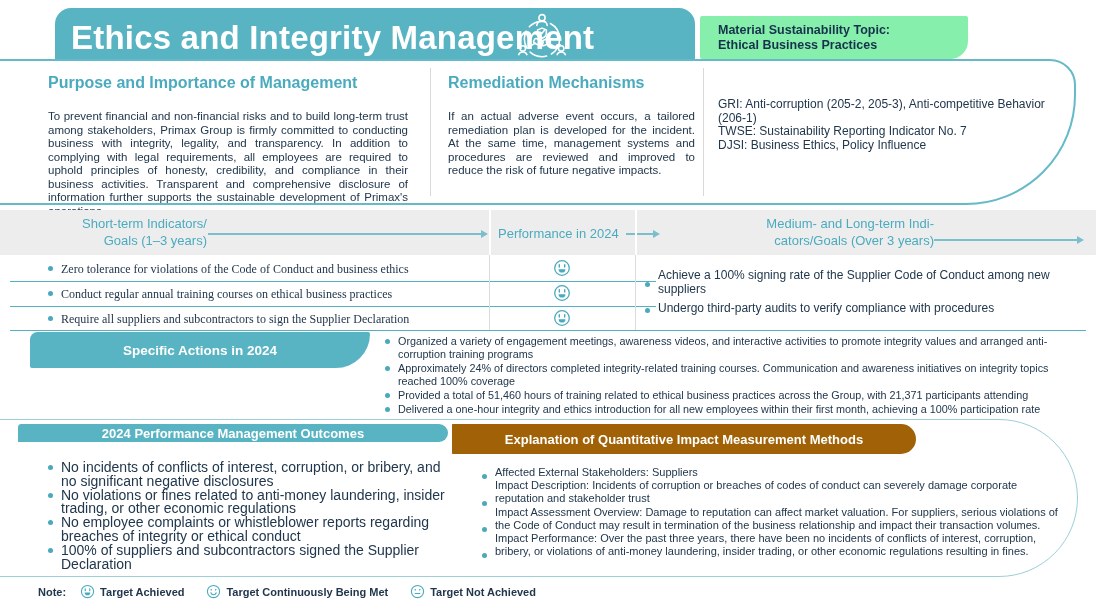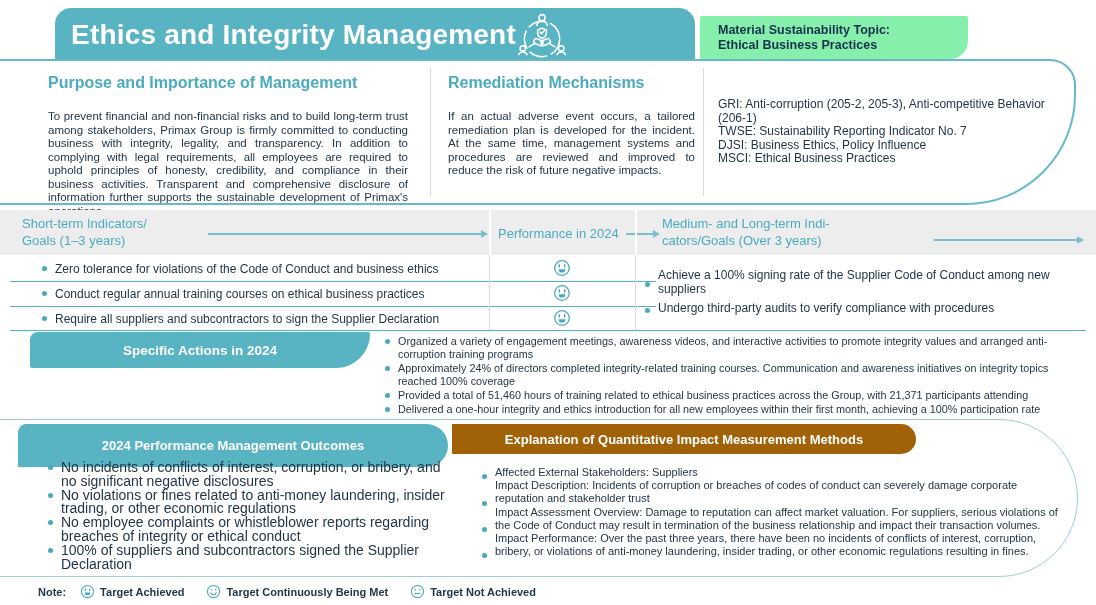--- a/index.html
+++ b/index.html
@@ -6,21 +6,21 @@
   .page {
     position:relative; width:1096px; height:605px; background:#ffffff;
     font-family:"Liberation Sans", sans-serif; overflow:hidden; color:#21374c;
   }
   
   .header-banner {
     position:absolute; left:55px; top:8px; width:640px; height:52px;
     background:#58b4c2; border-radius:16px 16px 0 0;
   }
   .header-title {
-    position:absolute; left:16px; top:11px; font-size:28px; font-weight:bold;
+    position:absolute; left:16px; top:11px; font-size:33px; font-weight:bold;
     color:#ffffff; letter-spacing:0.2px;
   }
   .header-icon { position:absolute; left:460px; top:3px; }
   .topic-box {
     position:absolute; left:700px; top:16px; width:268px; height:43px;
     background:#86efac; border-radius:2px 2px 18px 2px; box-sizing:border-box;
     padding:7px 0 0 18px; color:#16324c; font-weight:bold; font-size:12.5px; line-height:15px;
   }
   
   .overview-box {
@@ -28,29 +28,29 @@
     border:2px solid #66bac7; border-radius:0 26px 110px 0; box-sizing:border-box;
   }
   .sec-heading { color:#4aabbe; font-size:16px; font-weight:bold; }
   .body-text { font-size:11.5px; line-height:13.5px; color:#21374c; margin:18px 0 0 0; text-align:justify; }
   .purpose-col { position:absolute; left:48px; top:74px; width:360px; }
   .remediation-col { position:absolute; left:448px; top:74px; width:247px; }
   .vdiv { position:absolute; top:68px; height:128px; width:1px; background:#d9d9d9; }
   .frameworks-col { position:absolute; left:718px; top:98px; width:352px; font-size:12px; line-height:13.5px; }
   
   .band { position:absolute; left:0; top:210px; width:1096px; height:45px; background:#ededee; }
-  .band-col { position:absolute; color:#4aabbe; font-size:13px; line-height:16.5px; white-space:pre-line; text-align:left; }
+  .band-col { position:absolute; color:#4aabbe; font-size:13px; line-height:16.5px; white-space:pre-line; text-align:right; }
   .band-vdiv { position:absolute; top:210px; height:45px; width:2px; background:#ffffff; }
   .h-arrow { position:absolute; height:1.5px; background:#7bbfcc; }
   .h-arrow::after {
     content:''; position:absolute; right:-2px; top:-3.2px;
     border-left:7px solid #7bbfcc; border-top:4px solid transparent; border-bottom:4px solid transparent;
   }
   
-  .goal-row { position:absolute; left:42px; width:430px; display:flex; align-items:flex-start; font-size:12px; }
+  .goal-row { position:absolute; left:48px; width:430px; display:flex; align-items:flex-start; font-size:12px;font-family:Liberation Serif, serif; }
   .dot { flex:0 0 auto; width:5px; height:5px; border-radius:50%; background:#4aa9bc; margin:4px 8px 0 0; }
   .row-sep { position:absolute; left:10px; width:646px; height:1px; background:#53b2c2; }
   .table-bottom-line { position:absolute; left:10px; top:330px; width:1076px; height:1px; background:#53b2c2; }
   .col-vdiv { position:absolute; top:255px; height:75px; width:1px; background:#dcdcdc; }
   .status-icon { position:absolute; left:553px; }
   .longterm-cell { position:absolute; left:645px; top:268px; width:432px; }
   .lt-item { display:flex; align-items:center; font-size:12px; line-height:14px; margin-bottom:5px; }
   
   .actions-banner {
     position:absolute; left:30px; top:332px; width:340px; height:36px; background:#58b4c2;
@@ -59,21 +59,21 @@
   .banner-text { color:#ffffff; font-weight:bold; font-size:13.5px; }
   .actions-list { position:absolute; left:385px; top:335px; width:682px; }
   .actions-list .item { display:flex; align-items:flex-start; font-size:10.8px; line-height:13px; margin-bottom:1px; }
   .actions-list .dot { margin-top:4px; }
   
   .bottom-outline {
     position:absolute; left:-30px; top:419px; width:1108px; height:158px;
     border:1.5px solid #9ccfd8; border-radius:0 90px 90px 0; box-sizing:border-box;
   }
   .outcomes-banner {
-    position:absolute; left:18px; top:424px; width:430px; height:43px; background:#58b4c2;
+    position:absolute; left:18px; top:424px; width:430px; height:18px; background:#58b4c2;
     border-radius:16px 42px 42px 0; display:flex; align-items:center; justify-content:center;
   }
   .impact-banner {
     position:absolute; left:452px; top:424px; width:464px; height:30px; background:#a16207;
     border-radius:2px 42px 42px 2px; display:flex; align-items:center; justify-content:center;
   }
   .outcomes-banner .banner-text, .impact-banner .banner-text { font-size:13px; }
   .outcomes-list { position:absolute; left:48px; top:461px; width:402px; }
   .outcomes-list .item { display:flex; align-items:flex-start; font-size:14px; line-height:13.8px; }
   .impact-list { position:absolute; left:482px; top:466px; width:586px; }
@@ -119,21 +119,20 @@
   <div class="vdiv" style="left:430px"></div>
   <div class="remediation-col">
     <div class="sec-heading">Remediation Mechanisms</div>
     <p class="body-text">If an actual adverse event occurs, a tailored remediation plan is developed for the incident. At the same time, management systems and procedures are reviewed and improved to reduce the risk of future negative impacts.</p>
   </div>
   <div class="vdiv" style="left:703px"></div>
   <div class="frameworks-col">
     <div>GRI: Anti-corruption (205-2, 205-3), Anti-competitive Behavior (206-1)</div>
     <div>TWSE: Sustainability Reporting Indicator No. 7</div>
     <div>DJSI: Business Ethics, Policy Influence</div>
-    <div>MSCI: Ethical Business Practices</div>
   </div>
 
   <div class="band"></div>
   <div class="band-col" style="left:22px; top:216px; width:185px;">Short-term Indicators/
 Goals (1–3 years)</div>
   <div class="h-arrow" style="left:208px; top:233px; width:278px;"></div>
   <div class="band-col" style="left:498px; top:226px; width:130px; text-align:left;">Performance in 2024</div>
   <div class="h-arrow" style="left:626px; top:233px; width:32px;"></div>
   <div class="band-col" style="left:662px; top:216px; width:272px;">Medium- and Long-term Indi-
 cators/Goals (Over 3 years)</div>

